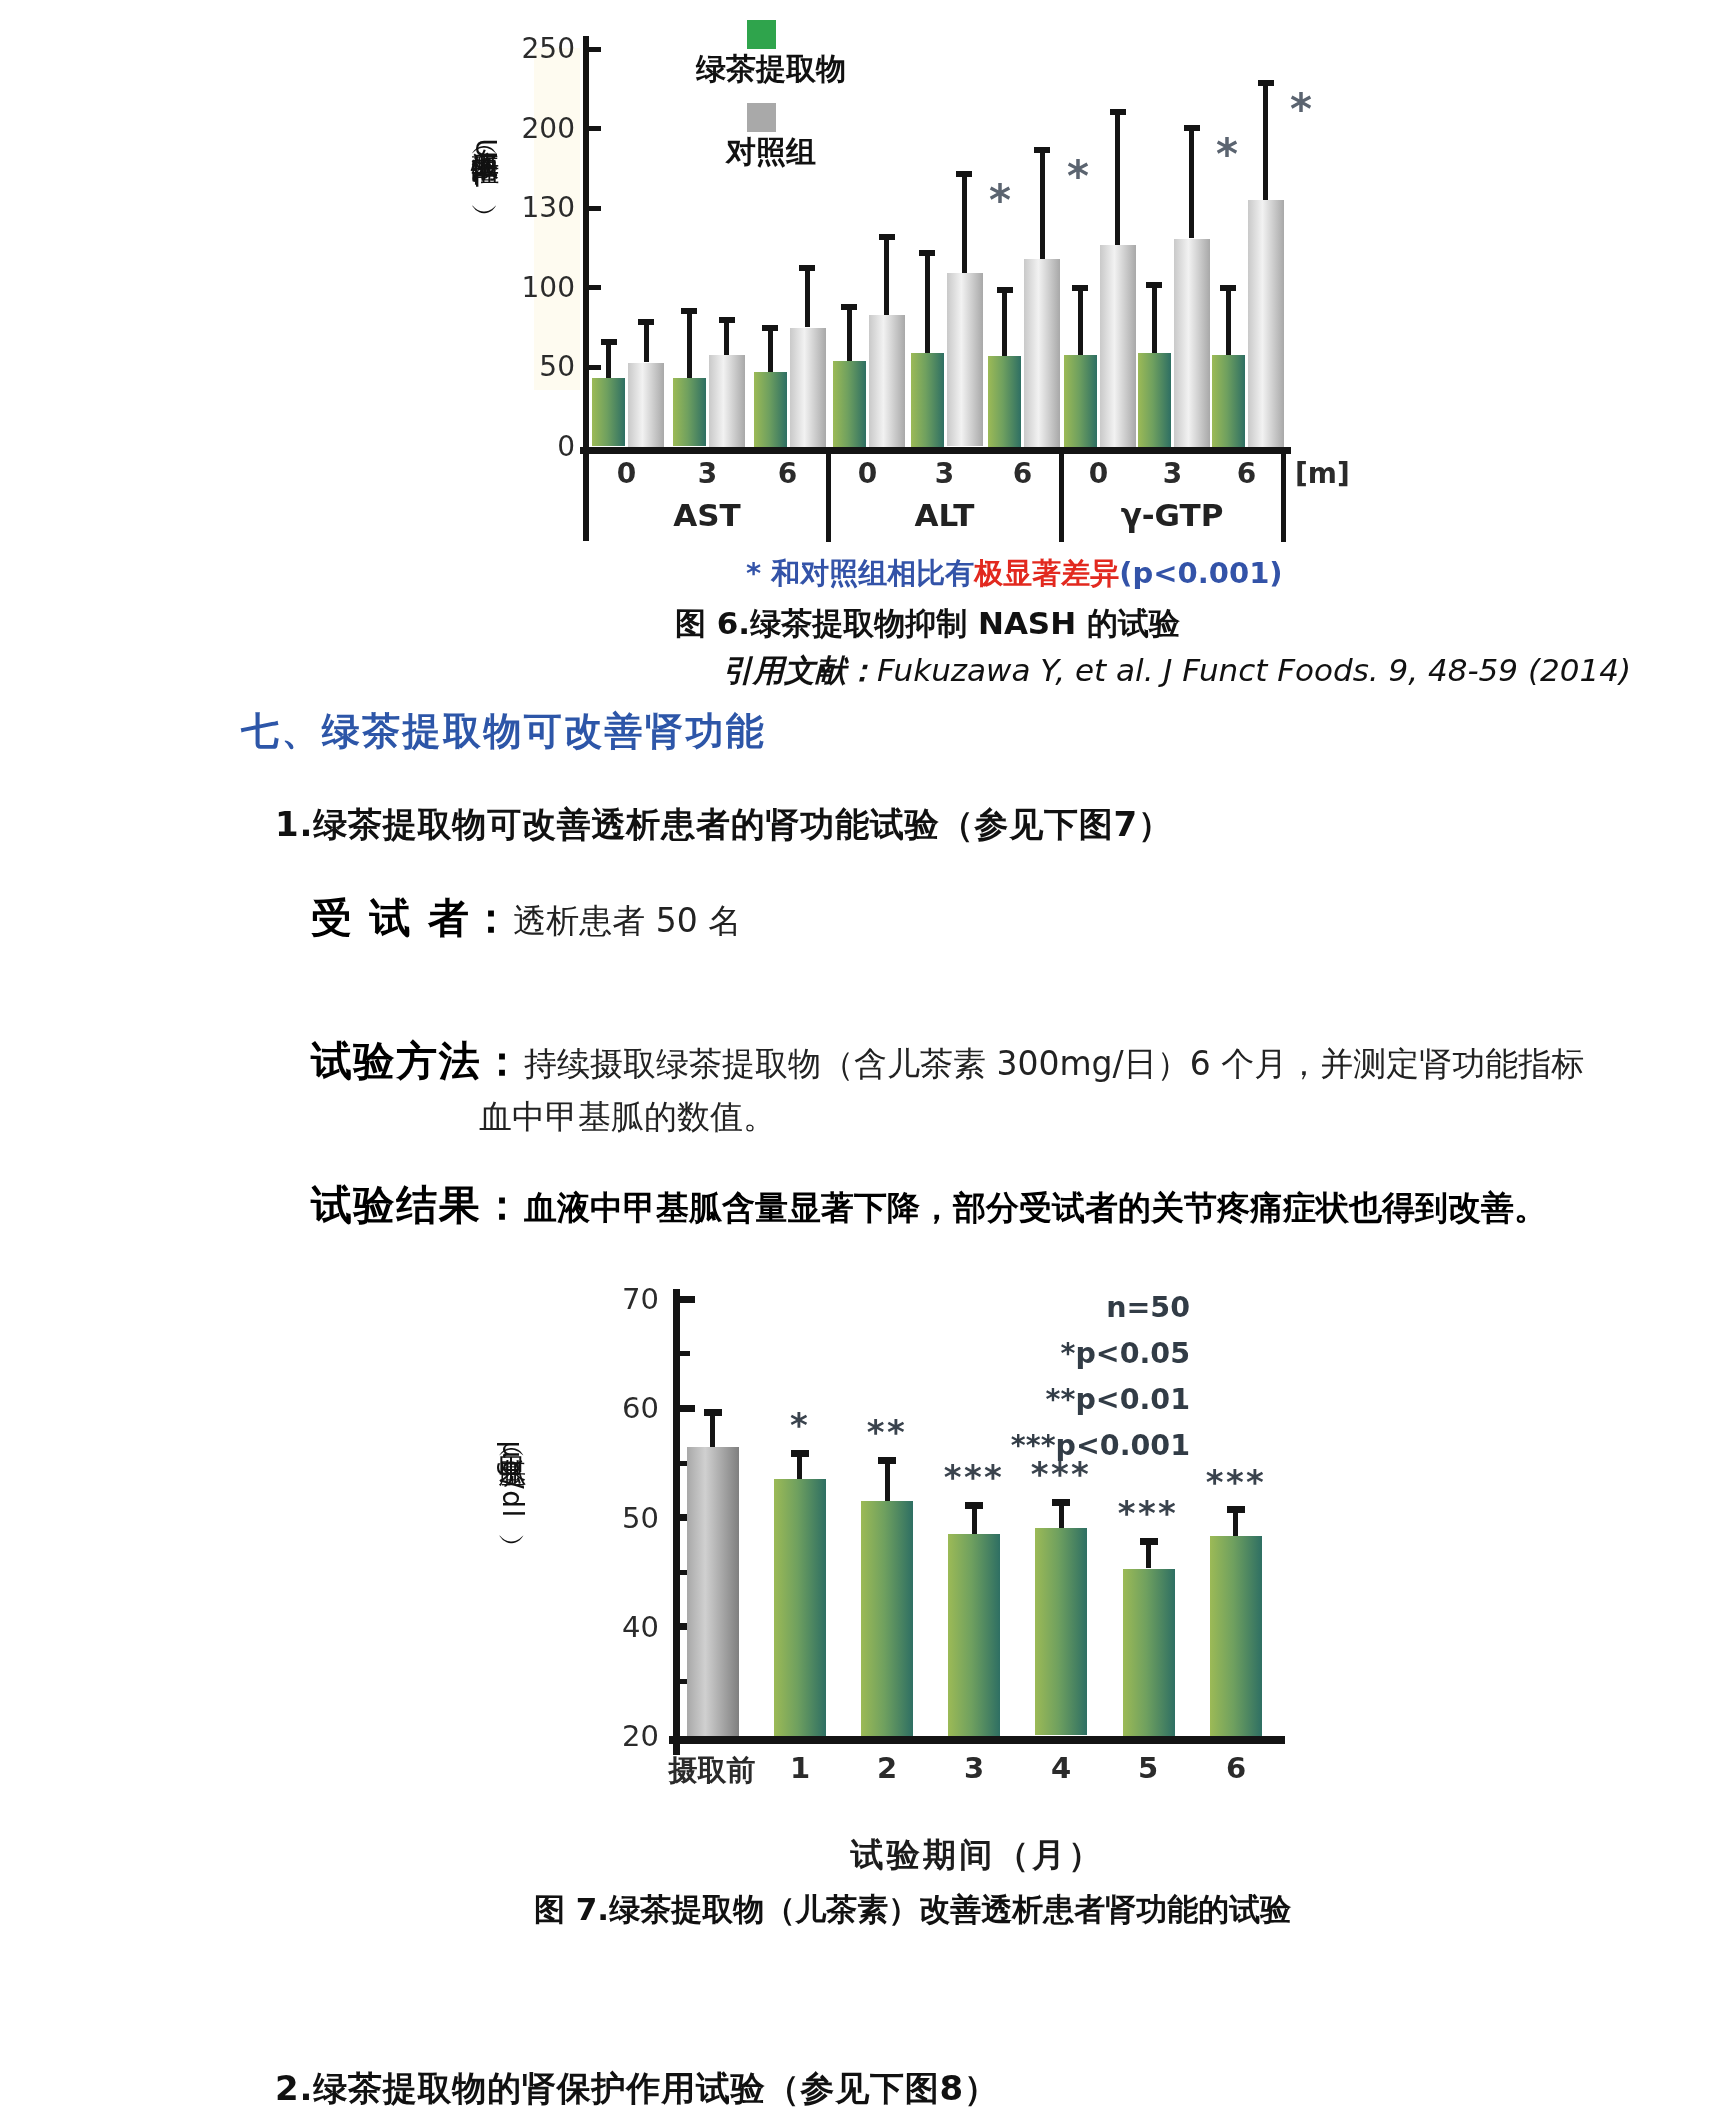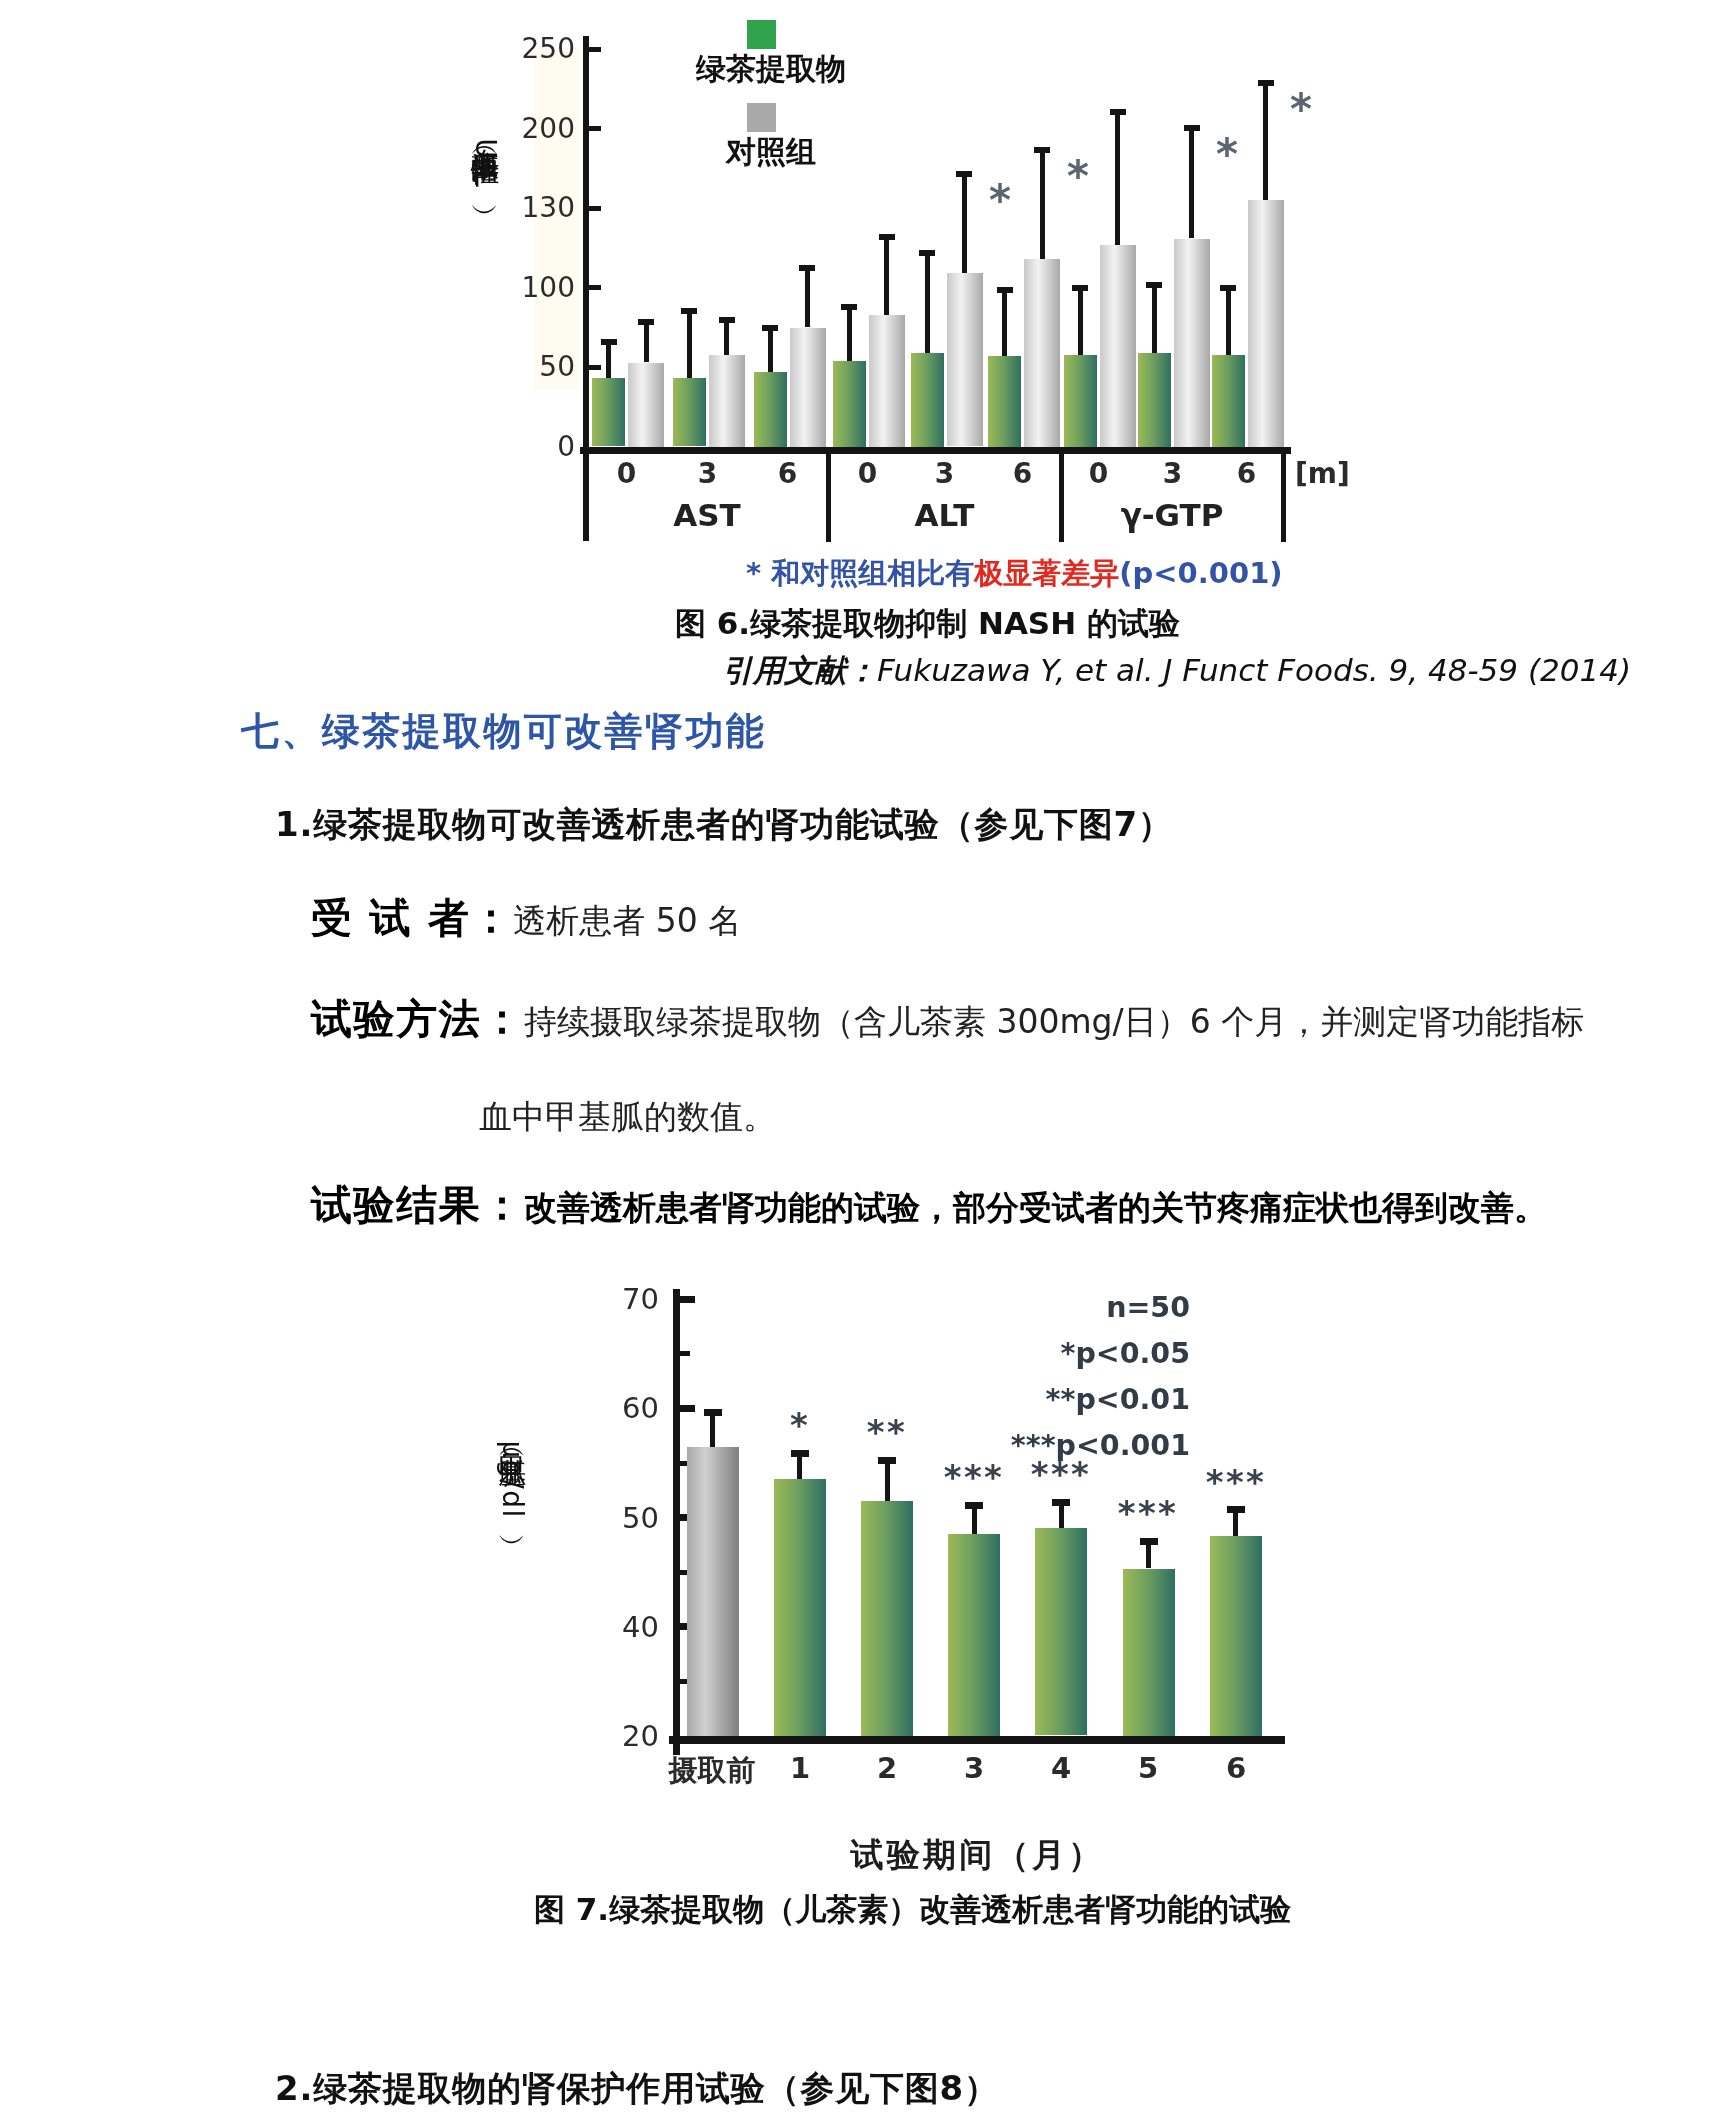--- a/index.html
+++ b/index.html
@@ -28,21 +28,21 @@
   #cap1{position:absolute;left:675px;top:603px;}
   #cit1{position:absolute;left:722px;top:650px;}
   #heading{position:absolute;left:241px;top:706px;font-size:38px;font-weight:700;
            color:var(--blue,#2d56a8);letter-spacing:2.4px;}
   .item{position:absolute;font-size:34px;font-weight:700;color:#111;letter-spacing:0.8px;}
   #item1{left:275px;top:802px;}
   #item2{left:275px;top:2066px;}
   .bodyline{position:absolute;font-size:33px;color:#222;}
   .bodyline .lbl{font-weight:700;font-size:41px;color:#000;letter-spacing:1.6px;}
   #subject{left:311px;top:891px;}
-  #method{left:311px;top:992px;}
+  #method{left:311px;top:1034px;}
   #method2{left:479px;top:1095px;}
   #result{left:311px;top:1178px;}
   #result .val{font-weight:700;font-size:33px;color:#000;}
   #xlabel2{position:absolute;left:619px;top:1833px;width:717px;text-align:center;
            font-size:33px;font-weight:700;letter-spacing:3.3px;}
   #cap2{position:absolute;left:534px;top:1889px;}
   #cit2{position:absolute;left:698px;top:1941px;}
 </style>
 </head>
 <body>
@@ -167,21 +167,21 @@
   <div id="subject" class="bodyline">
     <span class="lbl">受 试 者：</span><span class="val">透析患者 50 名</span>
   </div>
   <div id="method" class="bodyline">
     <span class="lbl">试验方法：</span><span class="val">持续摄取绿茶提取物（含儿茶素 300mg/日）6 个月，并测定肾功能指标</span>
   </div>
   <div id="method2" class="bodyline">
     <span class="val">血中甲基胍的数值。</span>
   </div>
   <div id="result" class="bodyline">
-    <span class="lbl">试验结果：</span><span class="val">改善透析患者肾功能的试验，部分受试者的关节疼痛症状也得到改善。</span>
+    <span class="lbl">试验结果：</span><span class="val">血液中甲基胍含量显著下降，部分受试者的关节疼痛症状也得到改善。</span>
   </div>
 
   <div id="c2">
     <div class="ylab">甲基胍（μg/dl）</div>
     <div class="annots">
       <div>n=50</div>
       <div>*p&lt;0.05</div>
       <div>**p&lt;0.01</div>
       <div>***p&lt;0.001</div>
     </div>

